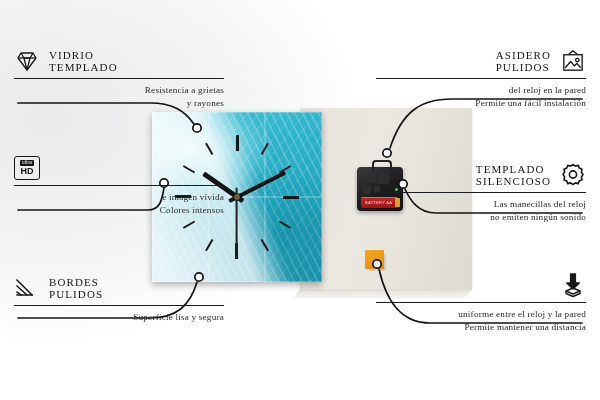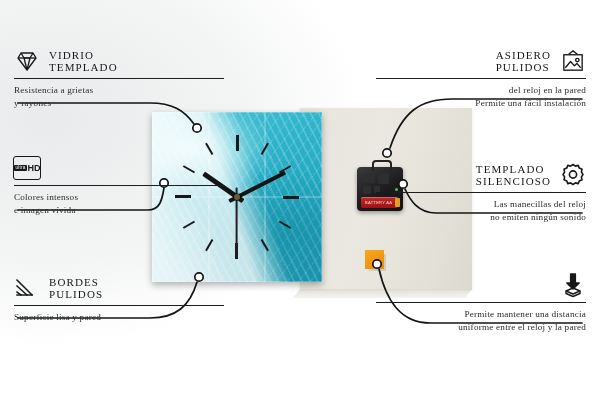--- a/index.html
+++ b/index.html
@@ -84,35 +84,35 @@
   
   .feature{position:absolute;width:210px;}
   .feature .head{display:flex;align-items:center;gap:9px;}
   .feature .titles{line-height:1.12;}
   .feature .t1,.feature .t2{
     font-size:11px;letter-spacing:1.1px;color:#17181a;font-weight:400;white-space:nowrap;
   }
   .feature .rule{height:1.4px;background:#1b1c1e;margin:4px 0 5px;}
   .feature .sub{font-size:9.2px;line-height:1.35;color:#2b2c2e;letter-spacing:.2px;}
   .feature.left .head{justify-content:flex-start;}
-  .feature.left .sub{text-align:left;}
+  .feature.left .sub{text-align:right;}
   .feature.right .head{justify-content:flex-end;flex-direction:row;}
   .feature.right .titles{order:0;}
   .feature.right .ico{order:1;}
   .feature.right .sub{text-align:right;}
   .ico{width:26px;height:26px;flex:0 0 26px;display:flex;align-items:center;justify-content:center;}
   .ico svg{display:block;}
   .f-vidrio{left:14px;top:48px;}
   .f-impresion{left:14px;top:155px;}
   .f-bordes{left:14px;top:275px;}
   .f-asidero{left:376px;top:48px;width:210px;}
   .f-mecanismo{left:376px;top:162px;width:210px;}
   .f-espaciador{left:376px;top:272px;width:210px;}
   .hdbox{width:26px;height:22px;border:1.6px solid #17181a;border-radius:3px;
-    display:flex;flex-direction:row;align-items:center;justify-content:center;line-height:1;}
+    display:flex;flex-direction:column;align-items:center;justify-content:center;line-height:1;}
   .hdbox .u{font-size:4.6px;letter-spacing:.2px;color:#fff;background:#17181a;padding:.5px 2px;border-radius:1px;
     font-family:"Liberation Sans",sans-serif;}
   .hdbox .h{font-size:9px;font-weight:700;color:#17181a;margin-top:1px;font-family:"Liberation Sans",sans-serif;}
 </style>
 </head>
 <body>
 
 <div id="stage">
 
   <div class="wallpanel"></div>
@@ -228,22 +228,22 @@
     <div class="head">
       <span class="ico">
         <span class="hdbox">
           <span class="u">ultra</span>
           <span class="h">HD</span>
         </span>
       </span>
     </div>
     <div class="rule"></div>
     <div class="sub">
+      <div>e imagen vívida</div>
       <div>Colores intensos</div>
-      <div>e imagen vívida</div>
     </div>
   </div>
 
   <div class="feature left f-bordes">
     <div class="head">
       <span class="ico">
         <svg width="26" height="24" viewBox="0 0 26 24">
           <g fill="none" stroke="#17181a" stroke-width="1.5" stroke-linecap="square">
             <path d="M3,4 L18,19"></path>
               <path d="M3,10 L13,19"></path>
@@ -252,21 +252,21 @@
           </g>
         </svg>
       </span>
       <span class="titles">
         <div class="t1">BORDES</div>
         <div class="t2">PULIDOS</div>
       </span>
     </div>
     <div class="rule"></div>
     <div class="sub">
-      <div>Superficie lisa y pared</div>
+      <div>Superficie lisa y segura</div>
     </div>
   </div>
 
   <div class="feature right f-asidero">
     <div class="head">
       <span class="titles">
         <div class="t1">ASIDERO</div>
         <div class="t2">PULIDOS</div>
       </span>
       <span class="ico">
@@ -319,18 +319,18 @@
           <g fill="none" stroke="#17181a" stroke-width="1.4" stroke-linejoin="round">
             <path d="M10.6,2 H15.4 V11 H19.2 L13,17 L6.8,11 H10.6 Z" fill="#17181a"></path>
             <path d="M6,19 L13,16 L20,19 L13,22 Z"></path>
             <path d="M6,19 V21.5 L13,24.5 L20,21.5 V19"></path>
           </g>
         </svg>
       </span>
     </div>
     <div class="rule"></div>
     <div class="sub">
+      <div>uniforme entre el reloj y la pared</div>
       <div>Permite mantener una distancia</div>
-      <div>uniforme entre el reloj y la pared</div>
     </div>
   </div>
 
 </div>
 
 </body></html>

